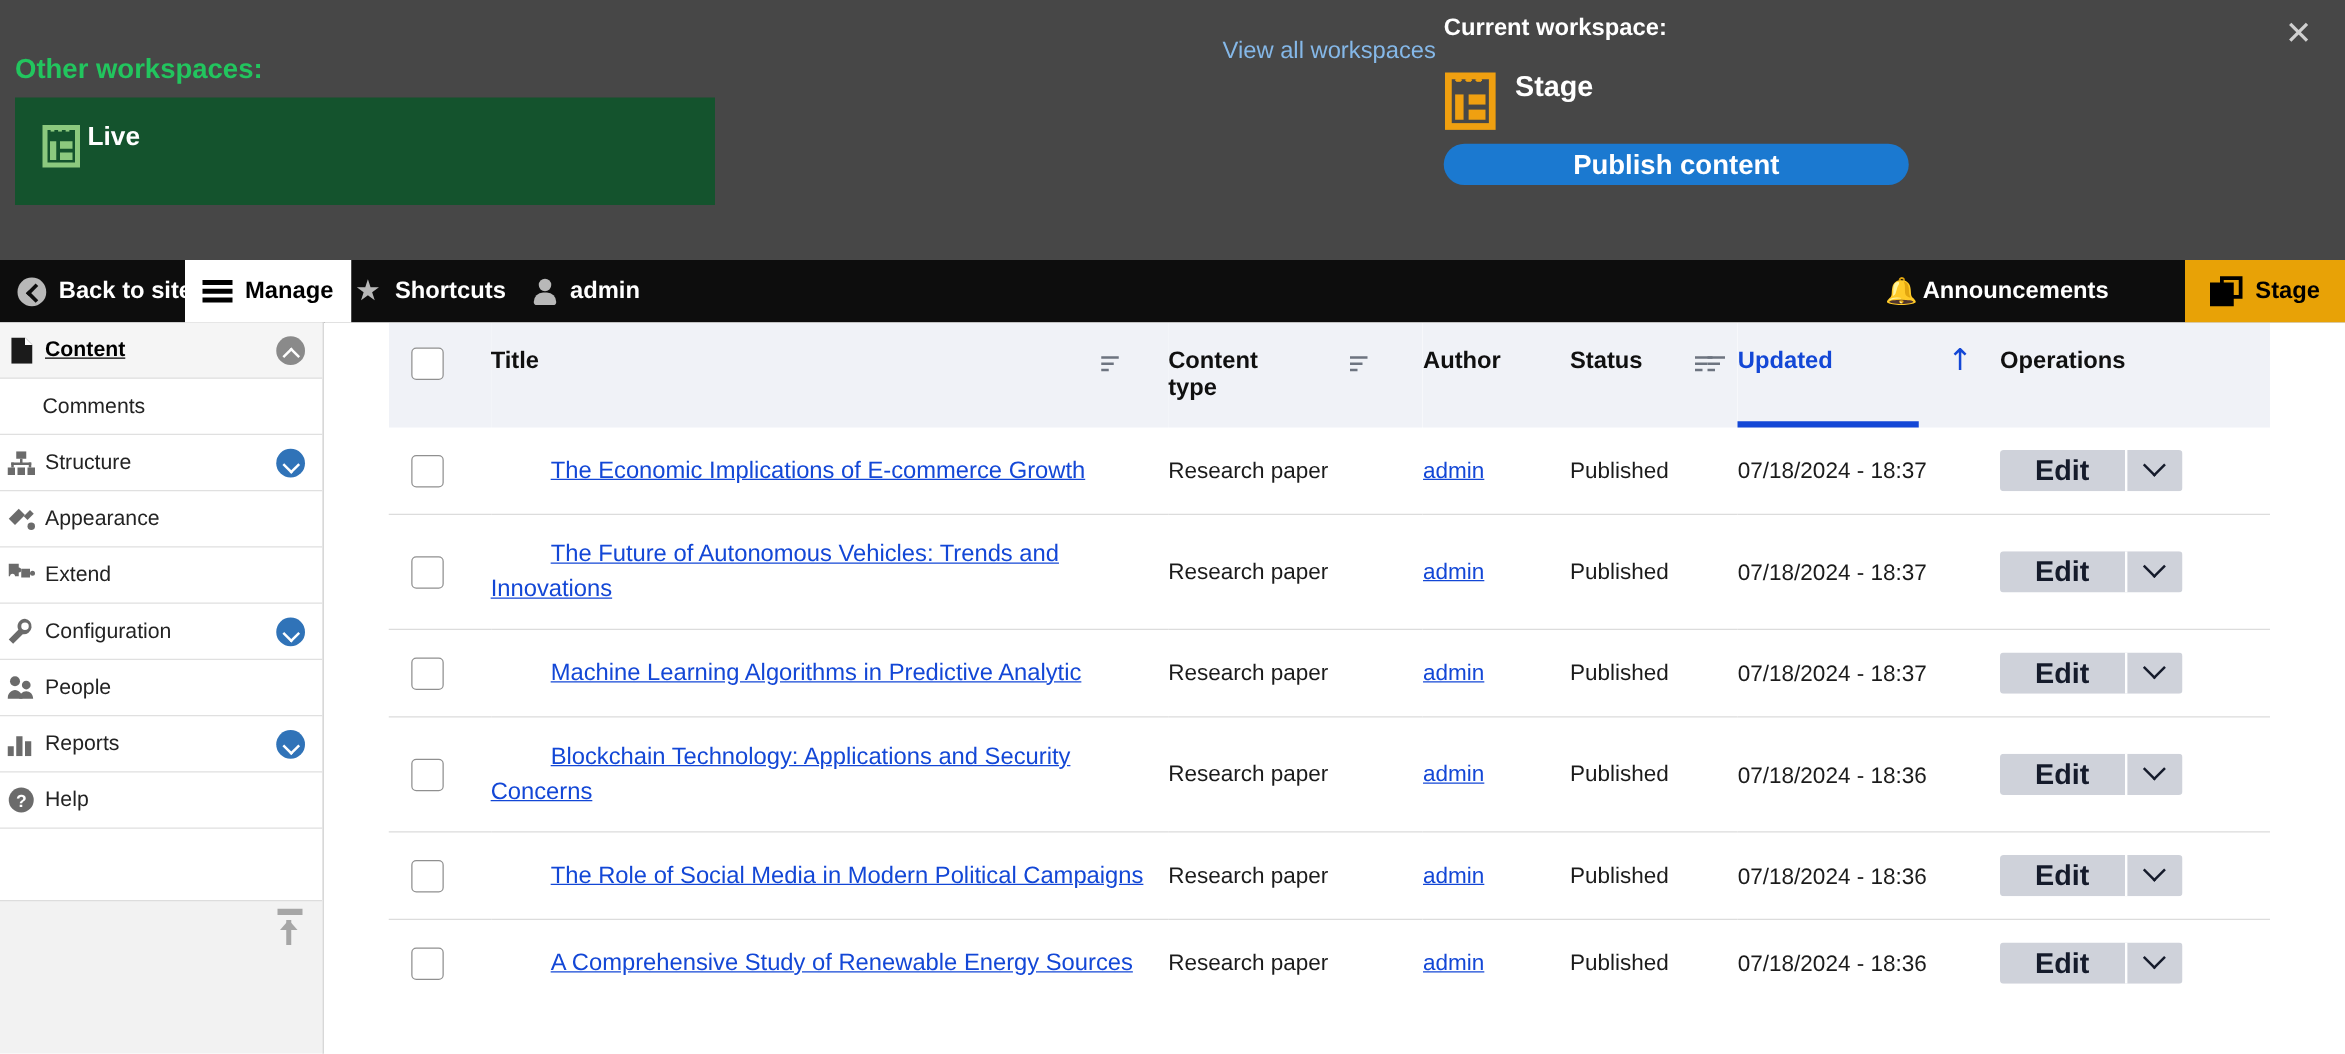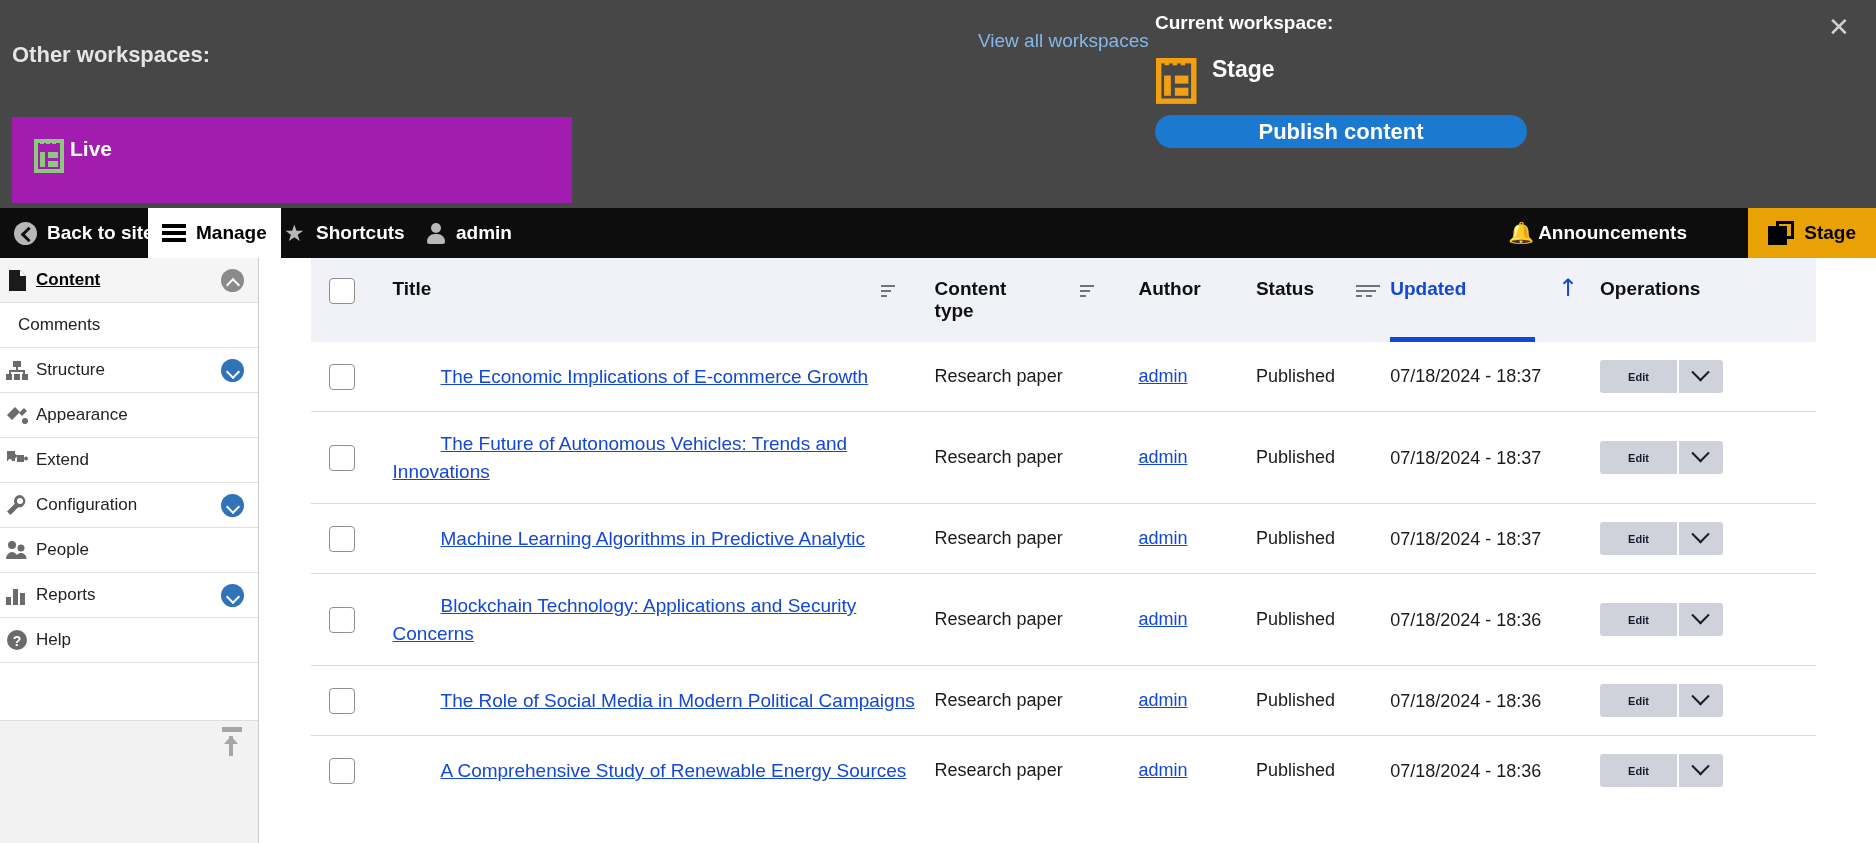--- a/index.html
+++ b/index.html
@@ -15,27 +15,26 @@
     background: #474747;
   }
   #close-btn {
     position: absolute; right: 20px; top: 10px;
     width: 34px; height: 34px; color: #d0d0d0;
     font-size: 26px; line-height: 34px; text-align: center;
     font-family: "DejaVu Sans", sans-serif; cursor: pointer;
   }
   .other-ws-label {
     position: absolute; left: 12px; top: 42px;
-    color: #e5e5e5; font-size: 22px; font-weight: bold;
+    color: #22c55e; font-size: 22px; font-weight: bold;
   }
   #live-card {
     position: absolute; left: 12px; top: 78px;
-    width: 560px; height: 86px; background: #a21caf;
+    width: 560px; height: 86px; background: #14532d;
     cursor: pointer;
-    margin-top: 39px;
   }
   #live-card .ws-icon { position: absolute; left: 22px; top: 22px; }
   #live-card .ws-name {
     position: absolute; left: 58px; top: 20px;
     color: #fff; font-size: 21px; font-weight: bold;
   }
 
   .ws-glyph { width: 30px; height: 34px; position: relative; }
   .ws-glyph .frame {
     position: absolute; inset: 0; border: 4px solid currentColor;
@@ -158,21 +157,21 @@
   .nav-row.active { background: #f5f5f5; }
   .nav-ico {
     width: 26px; min-width: 26px; height: 26px; margin-right: 6px;
     display: flex; align-items: center; justify-content: center;
     color: #6b6b6b; font-size: 20px; font-family: "DejaVu Sans", sans-serif;
   }
   .nav-lbl { font-size: 17px; color: #232323; }
   .nav-row.active .nav-lbl {
     font-weight: bold; text-decoration: underline; color: #000;
   }
-  .nav-sub { padding-left: 18px; }
+  .nav-sub { padding-left: 34px; }
   .chev {
     position: absolute; right: 14px; top: 11px;
     width: 23px; height: 23px; border-radius: 50%;
     background: #3073b8; color: #fff;
   }
   .chev.gray { background: #8a8a8a; }
   .chev::after {
     content:''; position:absolute; left:7px; top:8px;
     width: 8px; height: 8px;
     border-right: 2.5px solid #fff; border-bottom: 2.5px solid #fff;
@@ -262,21 +261,21 @@
   .authlink {
     color: #1347d6; text-decoration: underline; font-size: 18px; cursor: pointer;
   }
   .date { line-height: 1.45; }
 
   .edit-grp {
     display: inline-flex; height: 33px; border-radius: 3px;
     overflow: hidden; cursor: pointer;
   }
   .edit-btn {
-    background: #cfd2da; color: #151b2b; font-size: 11px; font-weight: bold;
+    background: #cfd2da; color: #151b2b; font-size: 23px; font-weight: bold;
     padding: 0 28px; display: flex; align-items: center;
     border-right: 2px solid #fff;
   }
   .edit-arrow {
     background: #cfd2da; width: 44px; display: flex;
     align-items: center; justify-content: center;
   }
   .edit-arrow::after {
     content:''; width: 11px; height: 11px;
     border-right: 2.5px solid #151b2b; border-bottom: 2.5px solid #151b2b;

